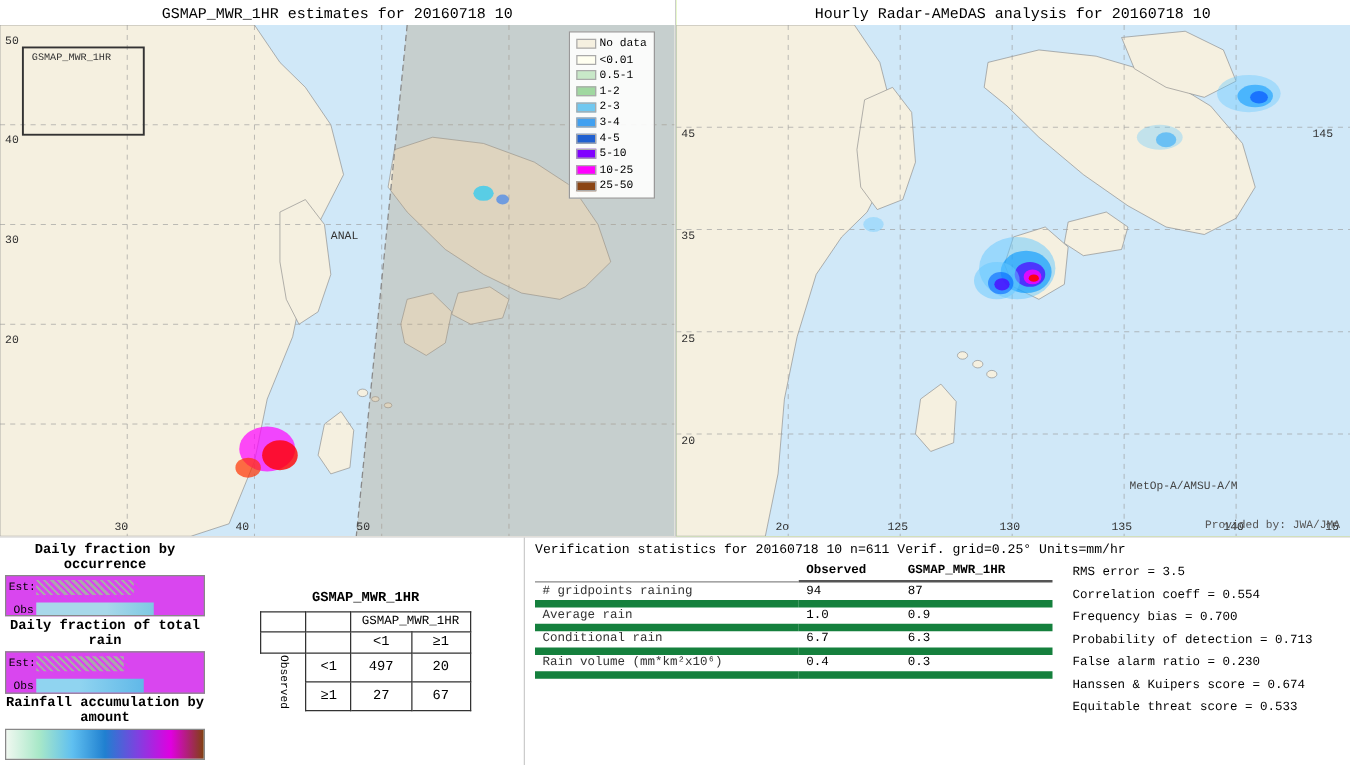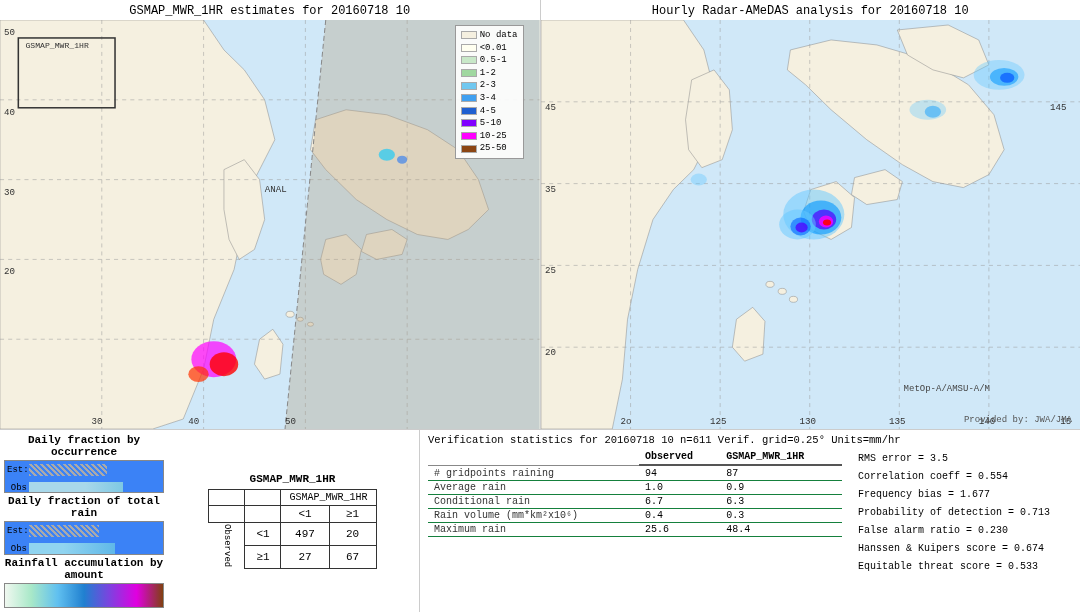--- a/index.html
+++ b/index.html
@@ -103,21 +103,21 @@
     }
 
     .chart-label {
       font-size: 11px;
       text-align: center;
       font-weight: bold;
     }
 
     .bar-chart {
       height: 42px;
-      background: #3b82f6;
+      background: #d946ef;
       border: 1px solid #888;
       position: relative;
       overflow: hidden;
     }
 
     .bar-chart-row {
       display: flex;
       align-items: center;
       height: 18px;
       padding-left: 2px;
@@ -191,21 +191,21 @@
       flex: 1;
     }
 
     table.vt {
       border-collapse: collapse;
       font-size: 10px;
       width: 100%;
     }
     table.vt td {
       padding: 1px 6px;
-      border-bottom: 1px solid #15803d;
+      border-bottom: 6px solid #15803d;
     }
     table.vt td:first-child {
       color: #333;
     }
     table.vt .col-header {
       border-bottom: 2px solid #555;
       font-weight: bold;
       padding-bottom: 2px;
     }
 
@@ -517,33 +517,28 @@
             <tr>
               <td>Conditional rain</td>
               <td>6.7</td>
               <td>6.3</td>
             </tr>
             <tr>
               <td>Rain volume (mm*km²x10⁶)</td>
               <td>0.4</td>
               <td>0.3</td>
             </tr>
-            <tr>
-              <td>Maximum rain</td>
-              <td>25.6</td>
-              <td>48.4</td>
-            </tr>
           </tbody>
             </table>
         </div>
 
         <div class="verif-right-stats">
           <div>RMS error = 3.5</div>
           <div>Correlation coeff = 0.554</div>
-          <div>Frequency bias = 1.677</div>
+          <div>Frequency bias = 0.700</div>
           <div>Probability of detection = 0.713</div>
           <div>False alarm ratio = 0.230</div>
           <div>Hanssen &amp; Kuipers score = 0.674</div>
           <div>Equitable threat score = 0.533</div>
         </div>
       </div>
     </div>
   </div>
 </div>
 

